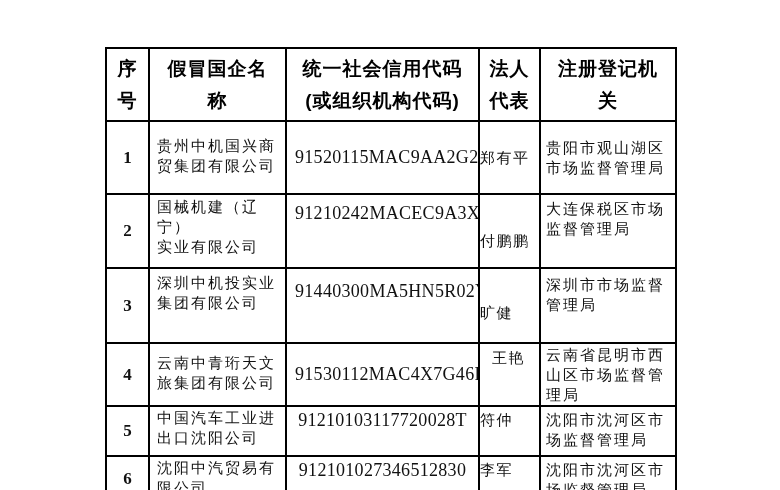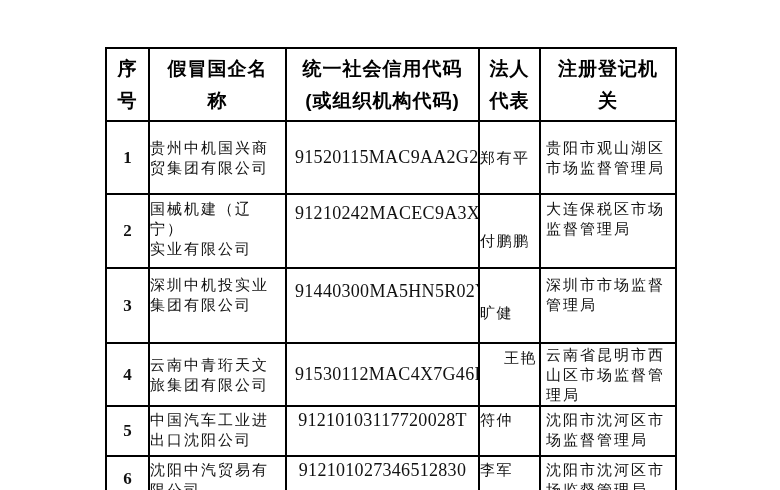--- a/index.html
+++ b/index.html
@@ -46,35 +46,35 @@
     font-weight: bold;
     font-size: 17px;
     text-align: center;
     white-space: nowrap;
   }
   td.cn {
     font-size: 15px;
     line-height: 20px;
     letter-spacing: 2px;
   }
-  td.name { padding-right: 2px; }
+  td.name { padding-left: 7px; padding-right: 2px; font-family: Liberation Mono, monospace; }
   td.org  { padding-left: 5px; padding-right: 2px; }
   td.rep  { padding-right: 2px; letter-spacing: 1.5px; }
   td.code {
     font-family: "Liberation Serif", "DejaVu Serif", serif;
     font-size: 18px;
     letter-spacing: 0.3px;
     white-space: nowrap;
     padding-left: 8px;
   }
   td.code.ctr { padding-left: 0; text-align: center; margin-left: 38px; }
   
   .vm { vertical-align: middle; }
   .vt { vertical-align: top; }
-  .tr { text-align: right; padding-right: 5px; }
+  .tr { text-align: center; padding-right: 5px; }
   .pt1 { padding-top: 1px; } .pt3 { padding-top: 3px; } .pt4 { padding-top: 4px; }
   .pt6 { padding-top: 6px; } .pt8 { padding-top: 8px; } .pt12 { padding-top: 12px; }
   .pt34 { padding-top: 34px; margin-left: 13px; } .pt36 { padding-top: 36px; }
   .lh18 { line-height: 18px; }
   .ls0 { letter-spacing: 0.5px; }
 </style>
 </head>
 <body>
 
 <div class="page">

